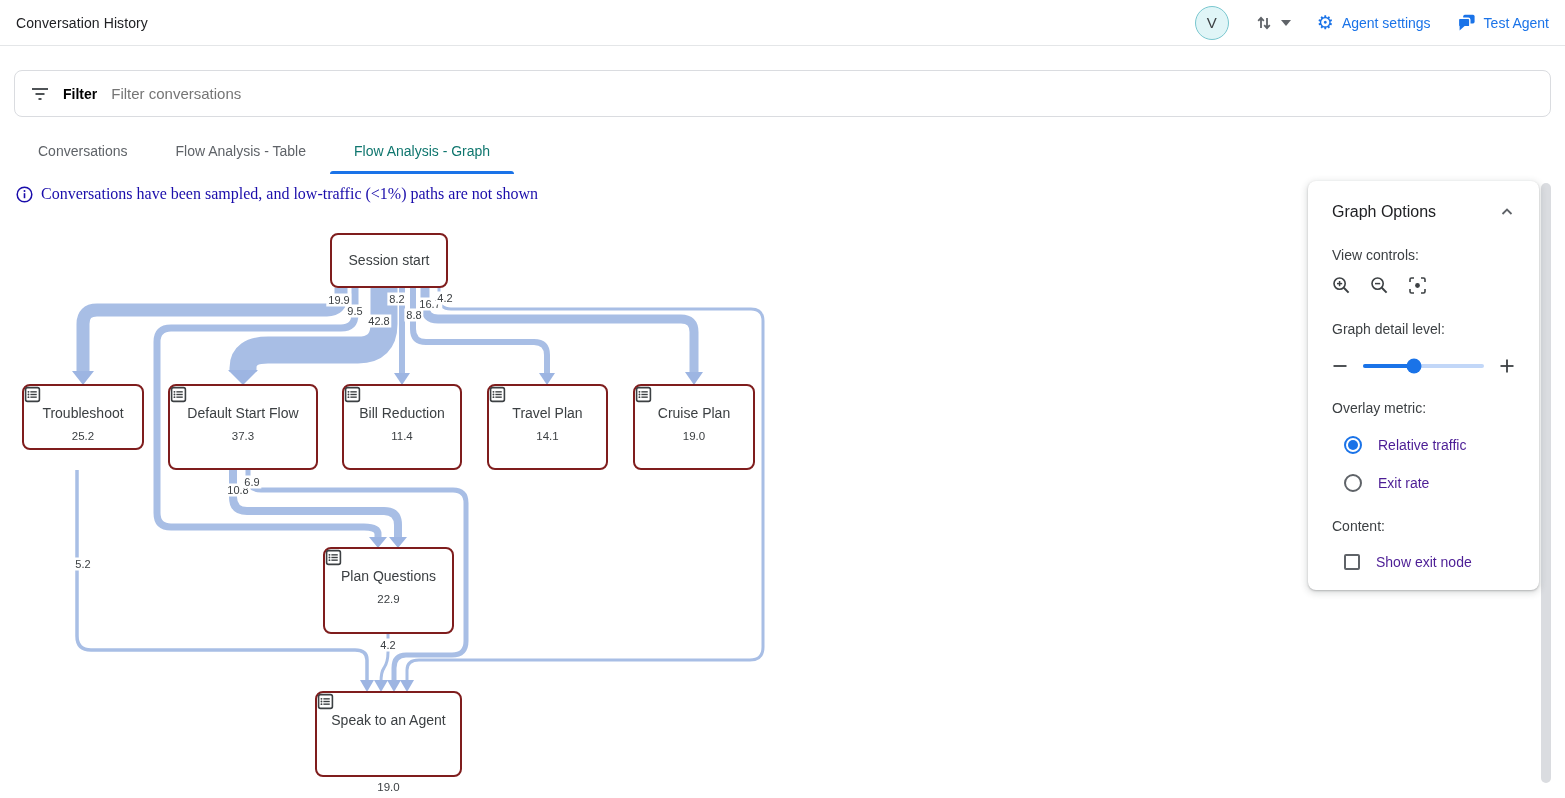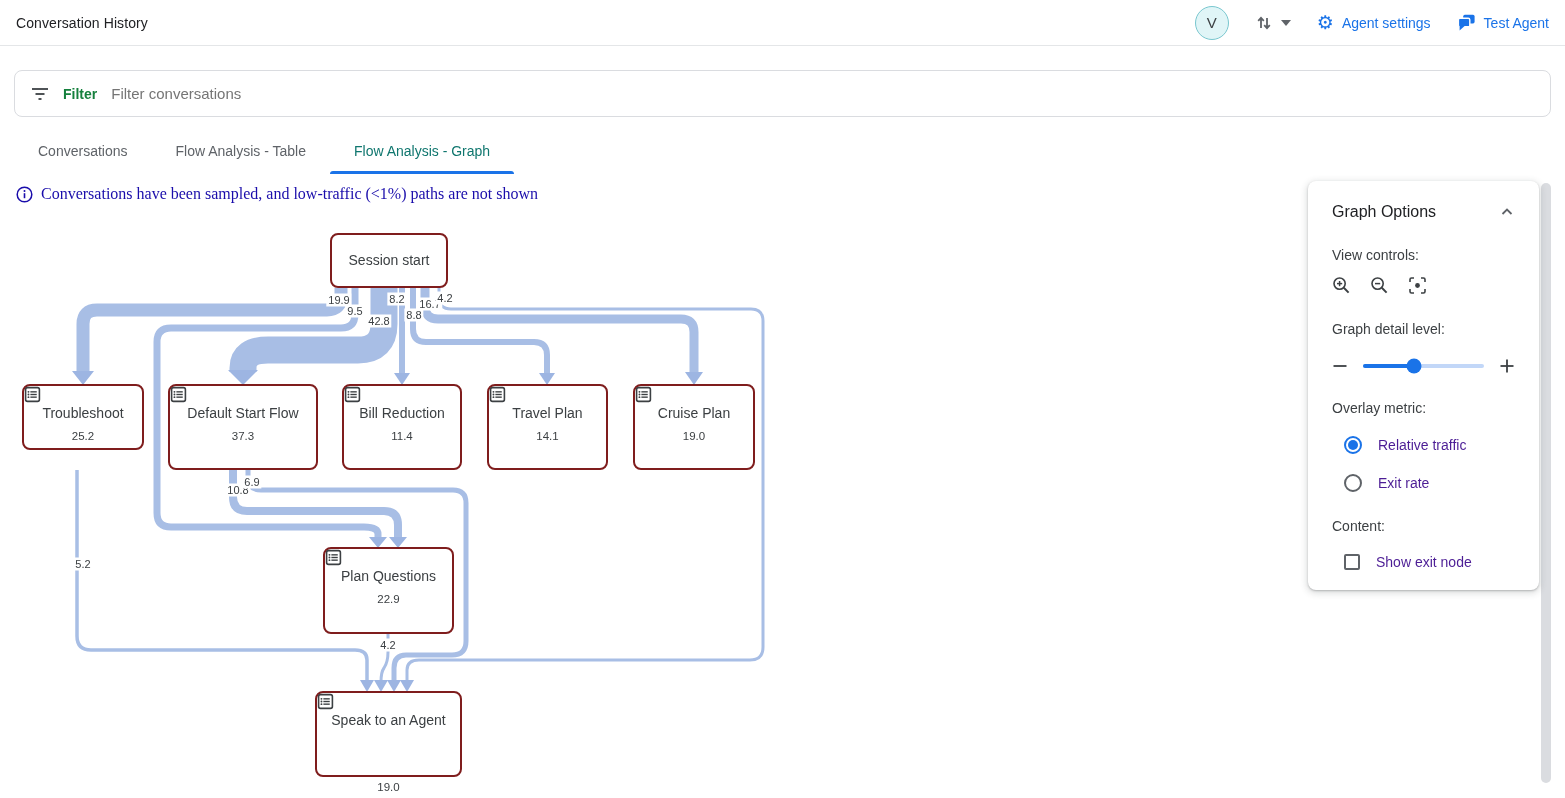--- a/index.html
+++ b/index.html
@@ -15,21 +15,21 @@
             border:1.5px solid #79c7cf; display:flex; align-items:center; justify-content:center;
             font-size:15px; color:#3c4043; cursor:pointer; }
   .sort-btn { display:flex; align-items:center; gap:8px; color:#5f6368; cursor:pointer; }
   .blue-btn { display:flex; align-items:center; gap:8px; color:#1a73e8; font-size:14px;
               font-weight:500; cursor:pointer; }
   .gear-glyph { font-size:19px; line-height:19px; color:#1a73e8; }
 
   
   .filter-bar { margin:24px 14px 0 14px; height:47px; border:1px solid #dadce0; border-radius:8px;
                 display:flex; align-items:center; padding:0 16px; gap:14px; }
-  .filter-label { font-size:14px; font-weight:700; color:#15803d; }
+  .filter-label { font-size:14px; font-weight:700; color:#000000; }
   .filter-input { border:none; outline:none; flex:1; font-size:15px; color:#5f6368;
                   font-family:"Liberation Sans", sans-serif; background:transparent; }
 
   
   .tabs { display:flex; margin:16px 0 0 14px; }
   .tab { position:relative; padding:10px 24px 15px 24px; font-size:14px; font-weight:500;
          color:#5f6368; cursor:pointer; white-space:nowrap; }
   .tab.active { color:#0f766e; }
   .tab.active::after { content:""; position:absolute; left:0; right:0; bottom:0; height:3px;
                        background:#1a73e8; border-radius:3px 3px 0 0; }

